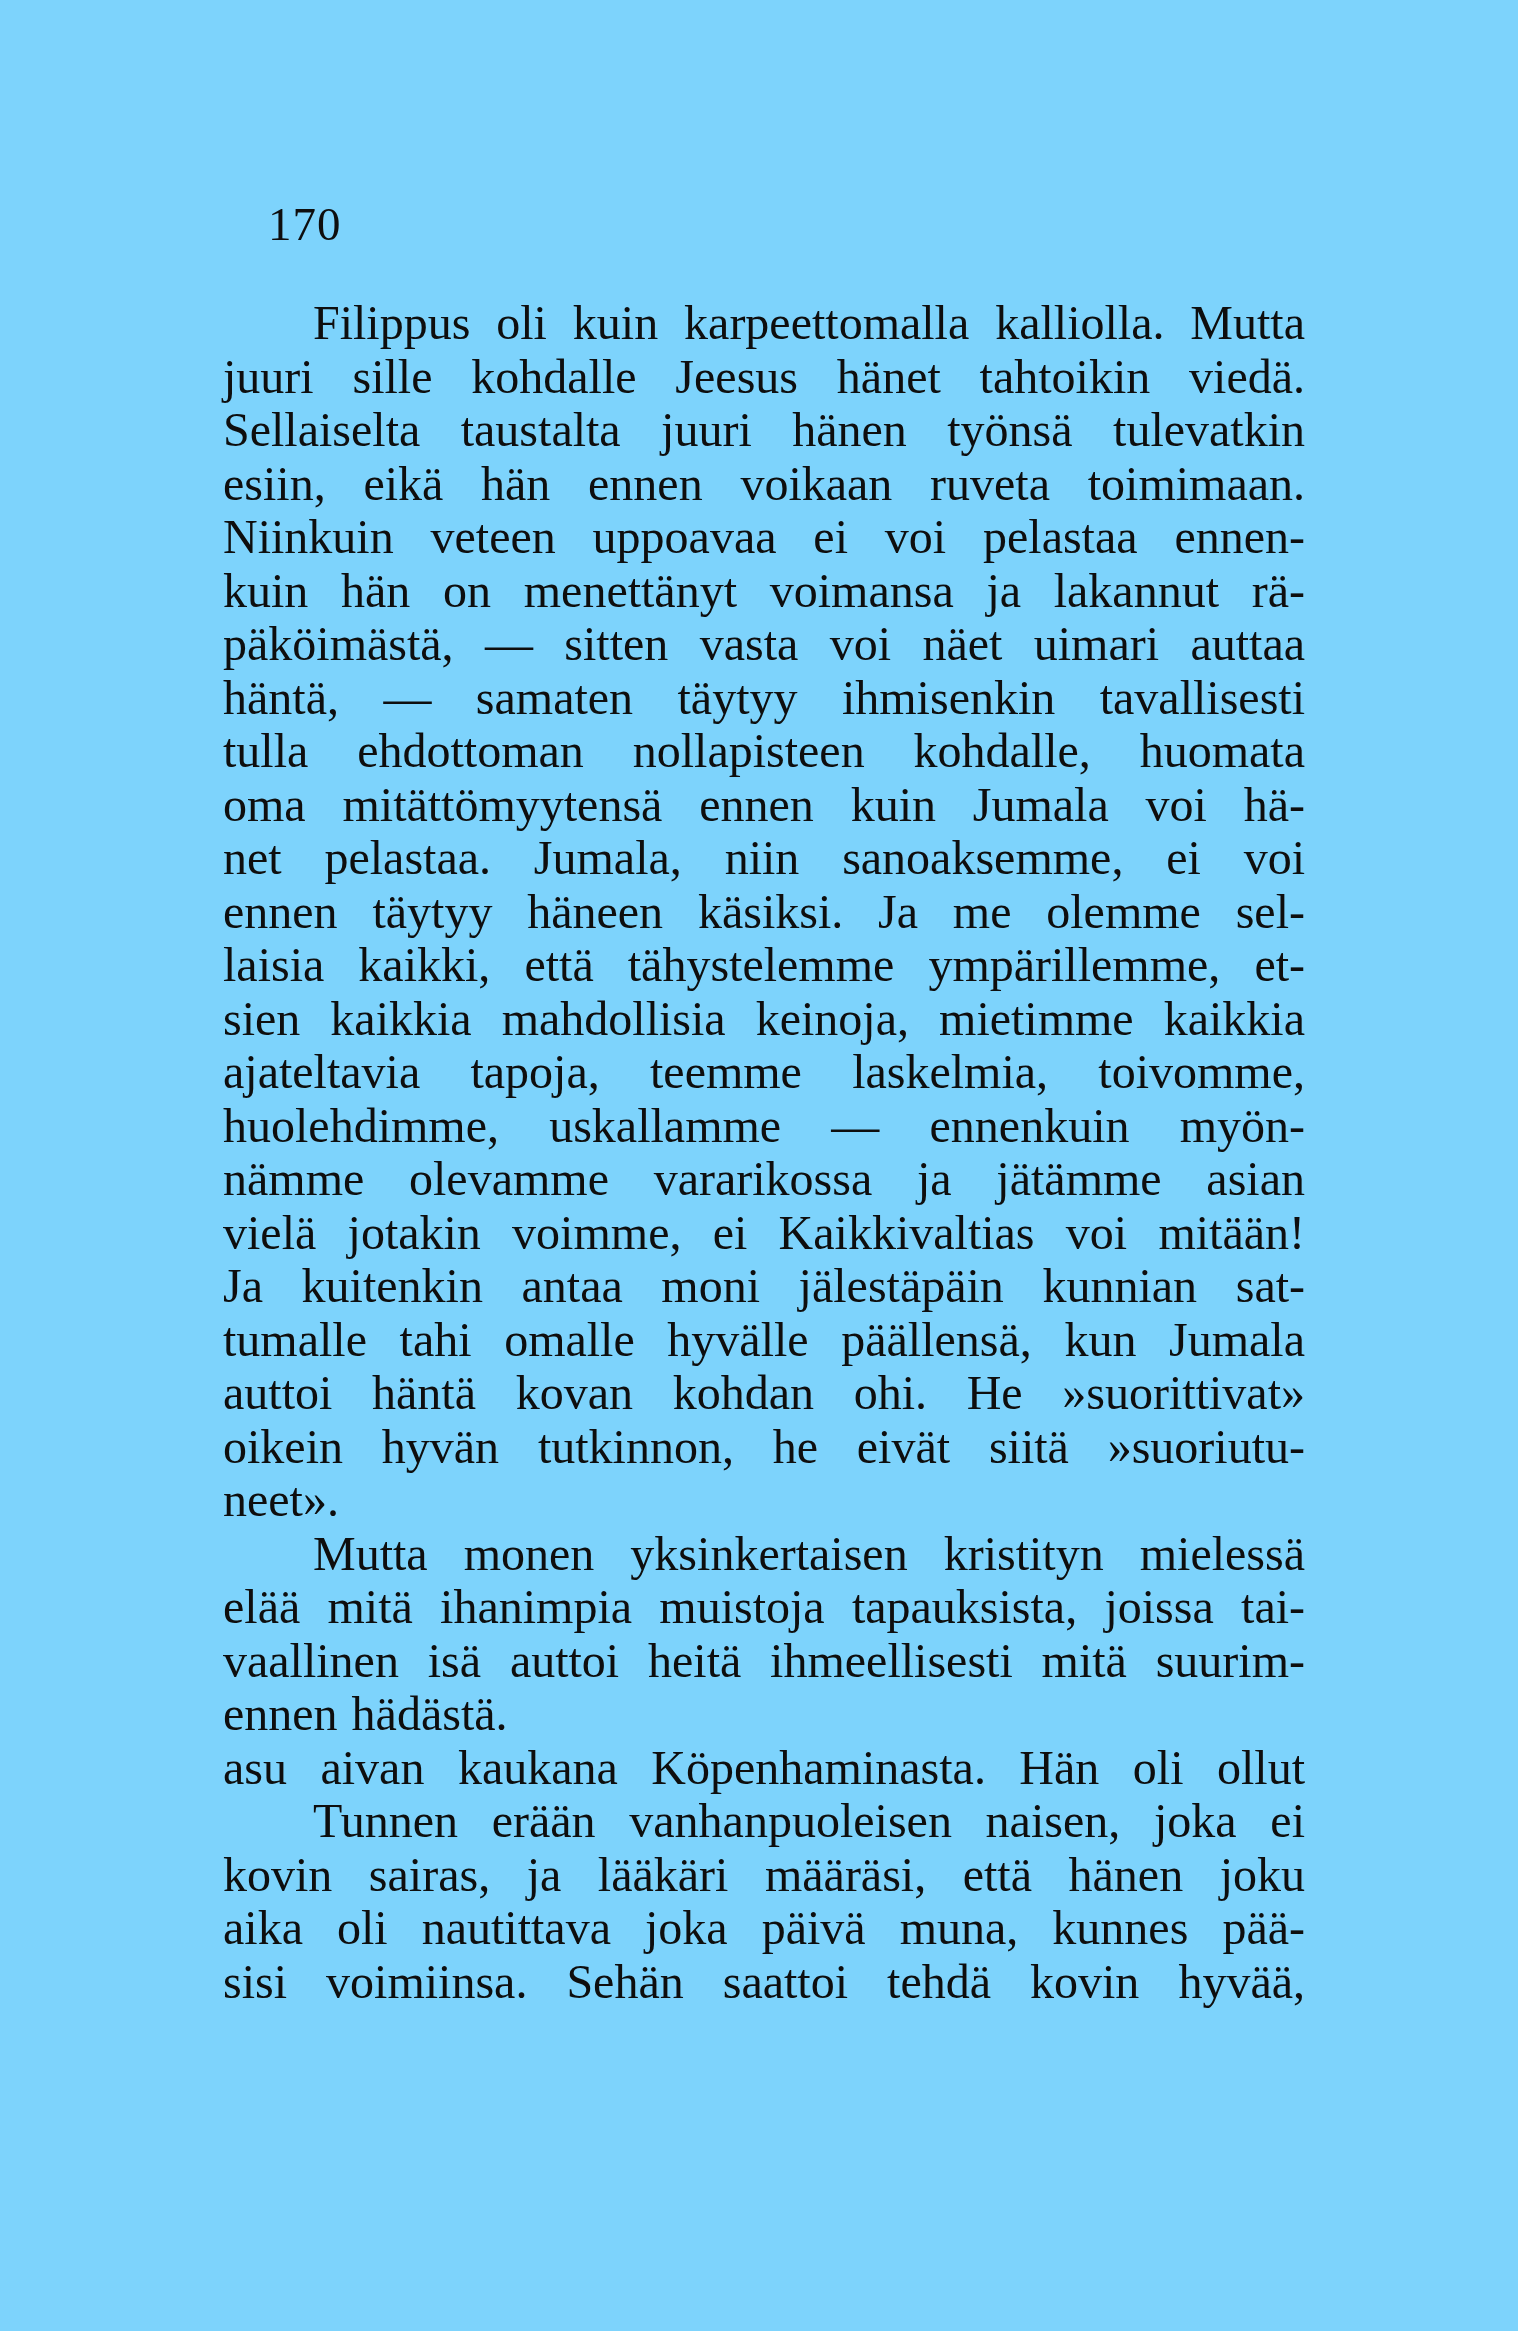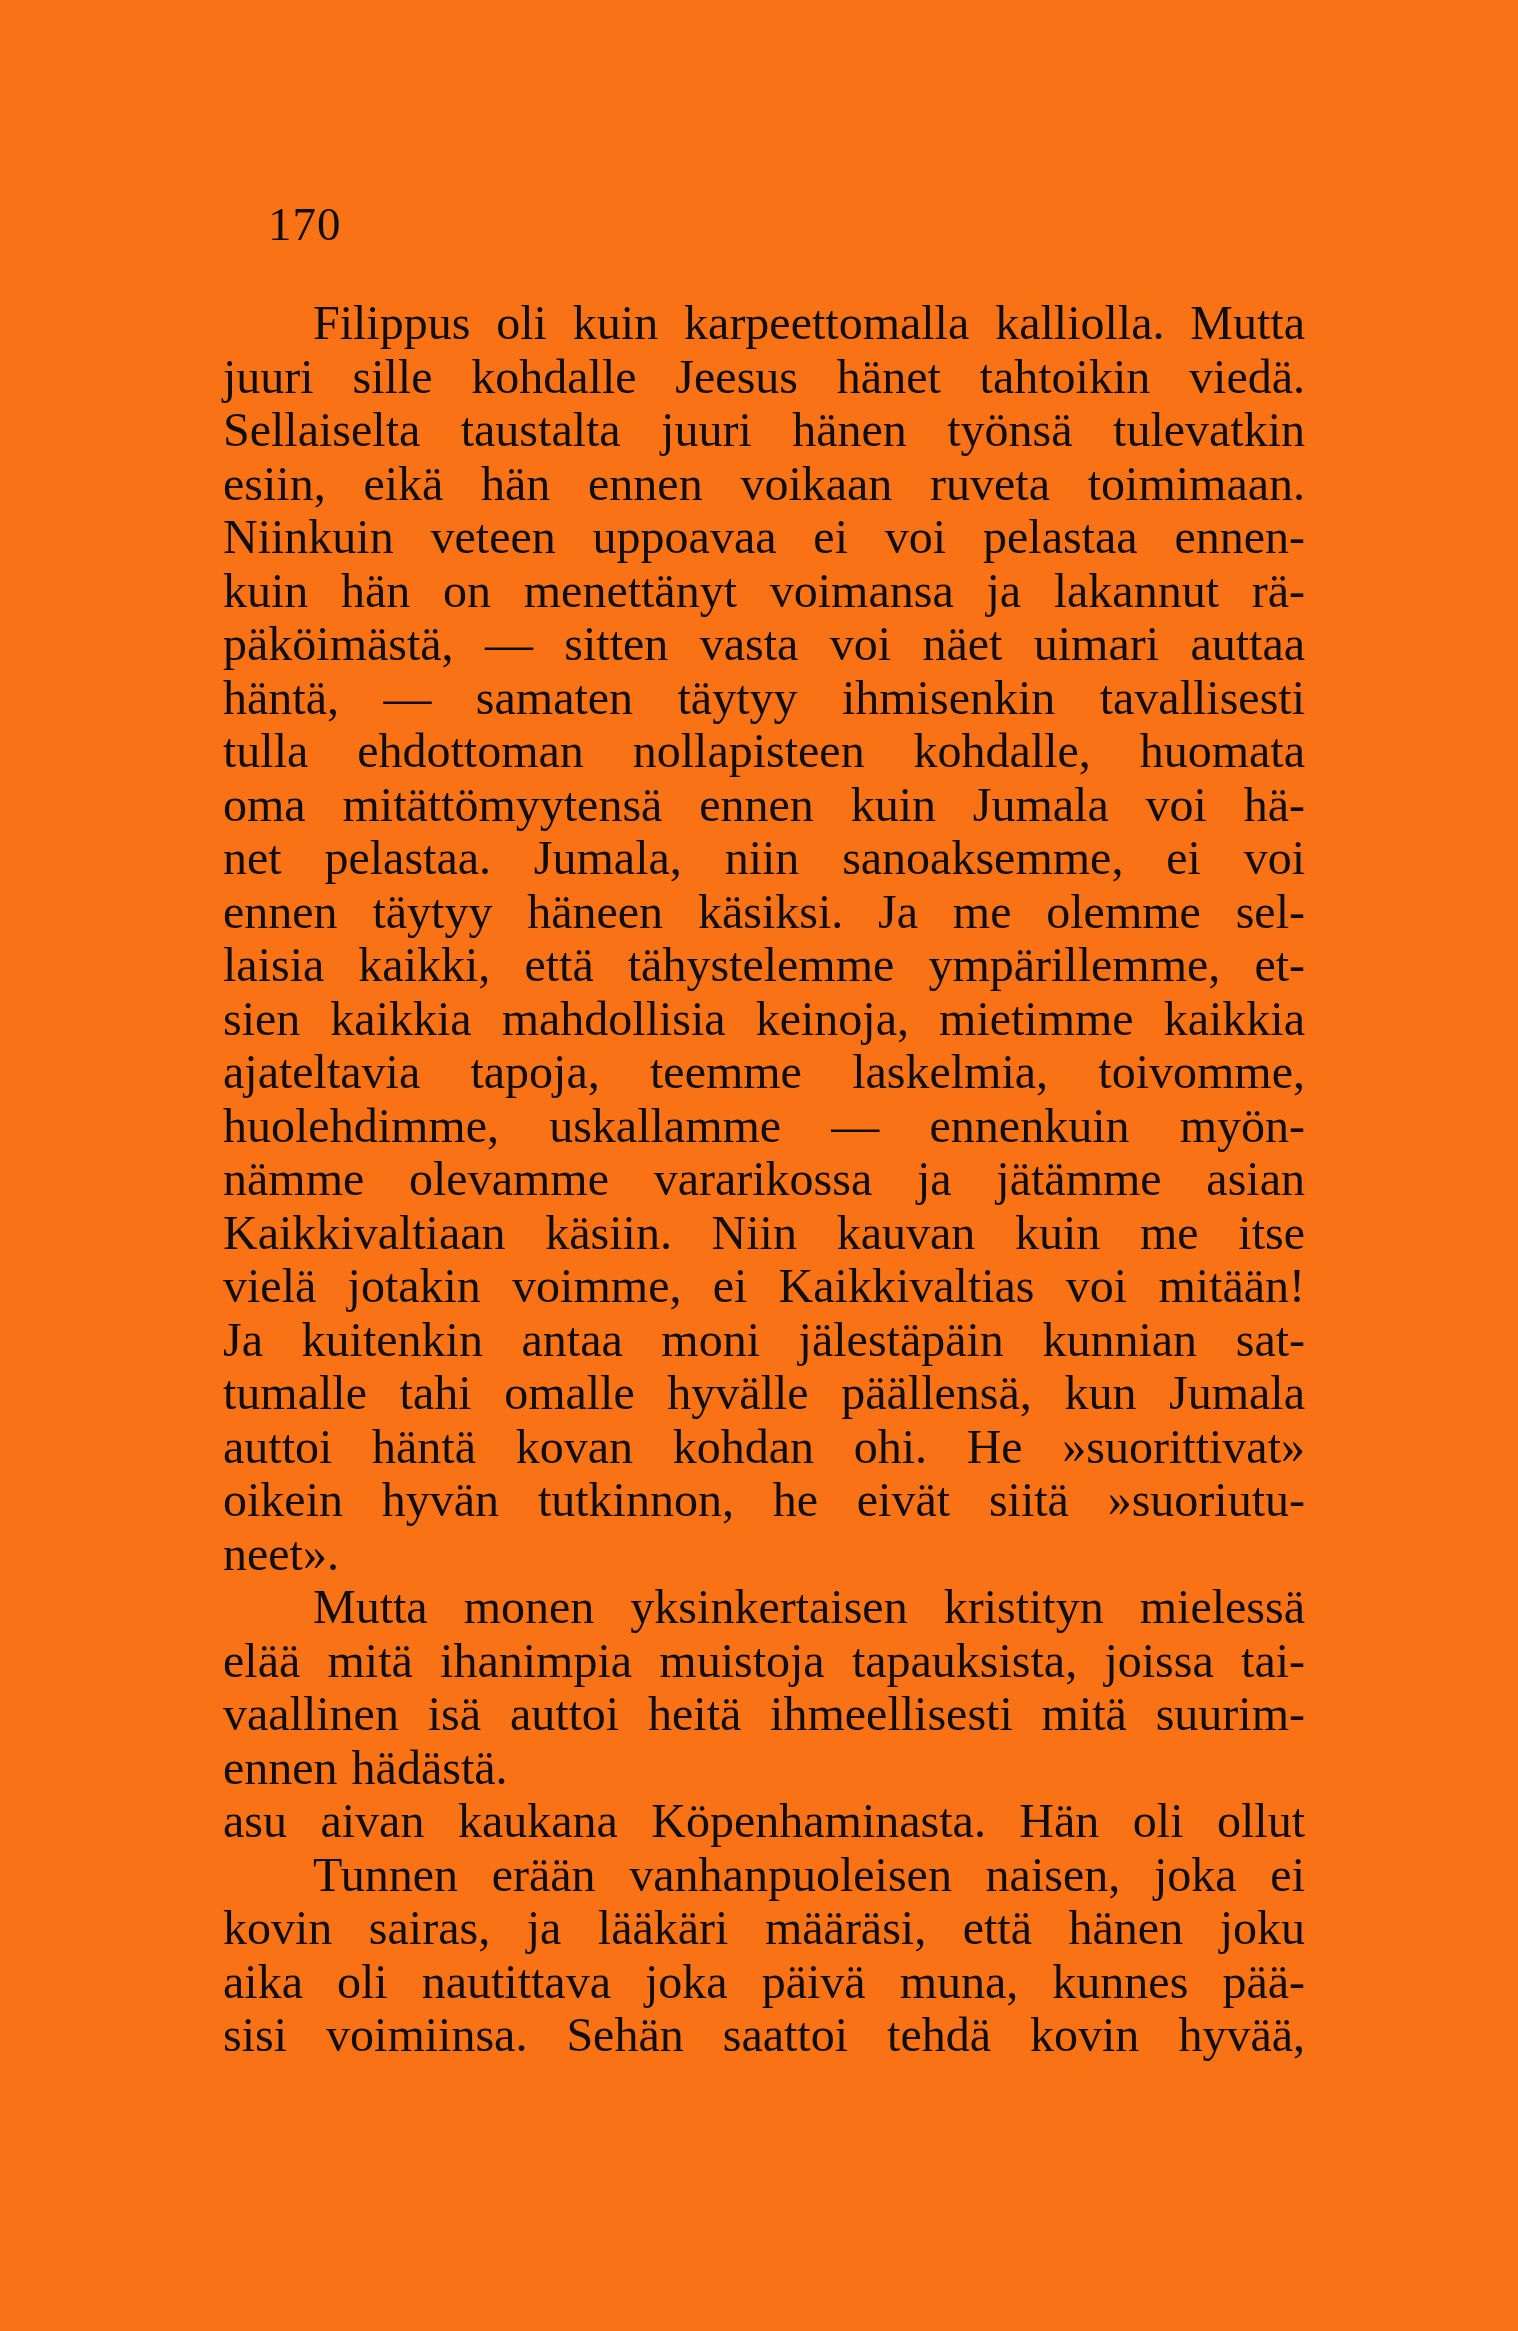--- a/index.html
+++ b/index.html
@@ -4,21 +4,21 @@
 <style>
   html, body {
     margin: 0;
     padding: 0;
     background: #ffffff;
   }
   .page {
     position: relative;
     width: 1518px;
     height: 2331px;
-    background: #f97316;
+    background: #7dd3fc;
     color: #0e0e0e;
     font-family: "Liberation Serif", serif;
     overflow: hidden;
   }
   .page-number {
     position: absolute;
     left: 268px;
     top: 201px;
     font-size: 47px;
     line-height: 47px;
@@ -71,21 +71,20 @@
         <div class="line">häntä, — samaten täytyy ihmisenkin tavallisesti</div>
         <div class="line">tulla ehdottoman nollapisteen kohdalle, huomata</div>
         <div class="line">oma mitättömyytensä ennen kuin Jumala voi hä-</div>
         <div class="line">net pelastaa. Jumala, niin sanoaksemme, ei voi</div>
         <div class="line">ennen täytyy häneen käsiksi. Ja me olemme sel-</div>
         <div class="line">laisia kaikki, että tähystelemme ympärillemme, et-</div>
         <div class="line">sien kaikkia mahdollisia keinoja, mietimme kaikkia</div>
         <div class="line">ajateltavia tapoja, teemme laskelmia, toivomme,</div>
         <div class="line">huolehdimme, uskallamme — ennenkuin myön-</div>
         <div class="line">nämme olevamme vararikossa ja jätämme asian</div>
-        <div class="line">Kaikkivaltiaan käsiin. Niin kauvan kuin me itse</div>
         <div class="line">vielä jotakin voimme, ei Kaikkivaltias voi mitään!</div>
         <div class="line">Ja kuitenkin antaa moni jälestäpäin kunnian sat-</div>
         <div class="line">tumalle tahi omalle hyvälle päällensä, kun Jumala</div>
         <div class="line">auttoi häntä kovan kohdan ohi. He »suorittivat»</div>
         <div class="line">oikein hyvän tutkinnon, he eivät siitä »suoriutu-</div>
         <div class="line noj">neet».</div>
       </div>
       <div class="paragraph">
         <div class="line indent">Mutta monen yksinkertaisen kristityn mielessä</div>
         <div class="line">elää mitä ihanimpia muistoja tapauksista, joissa tai-</div>

